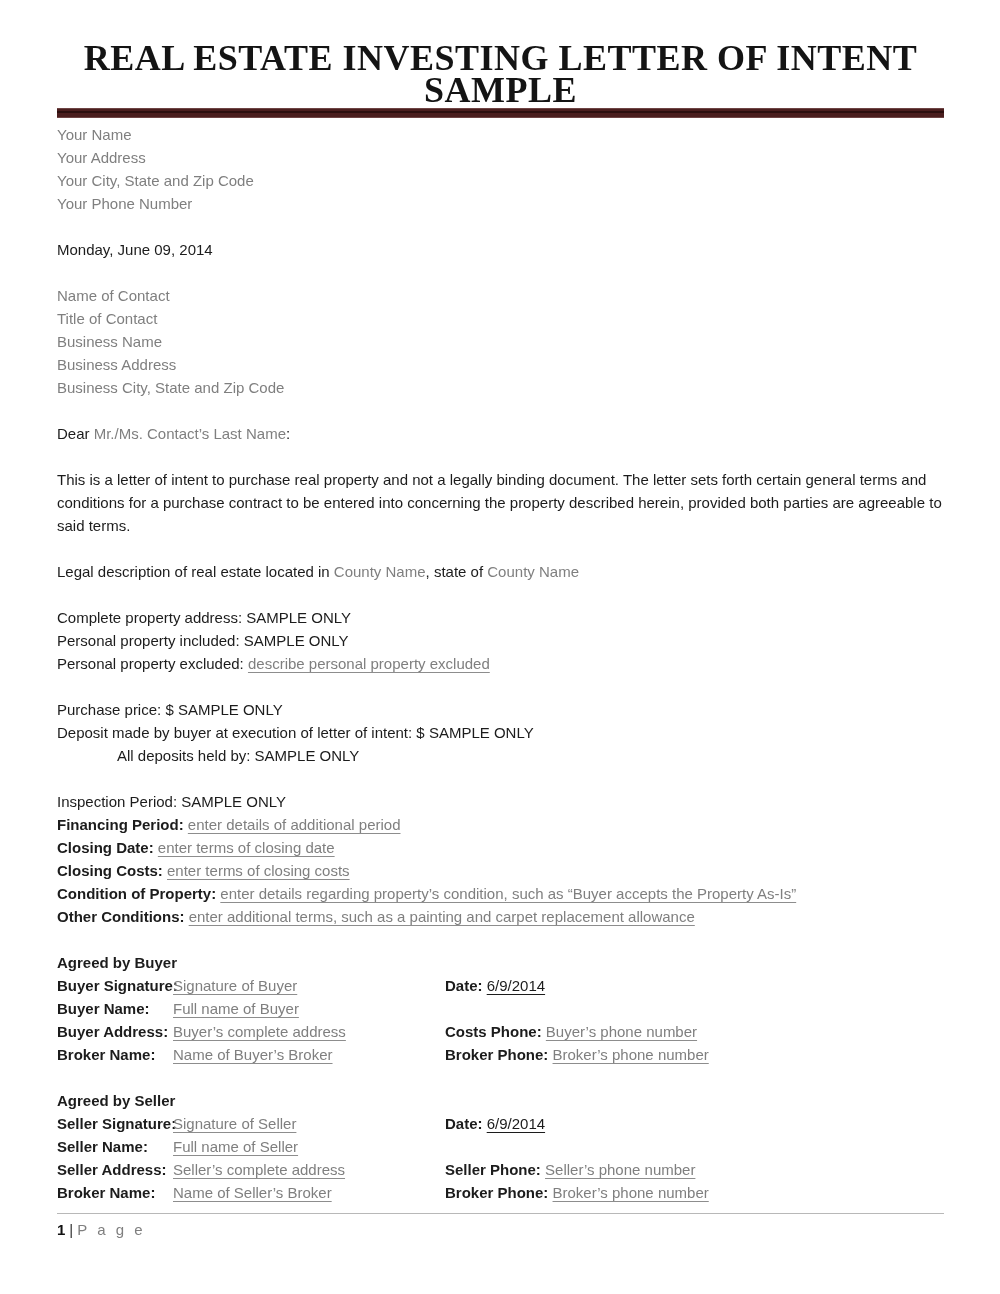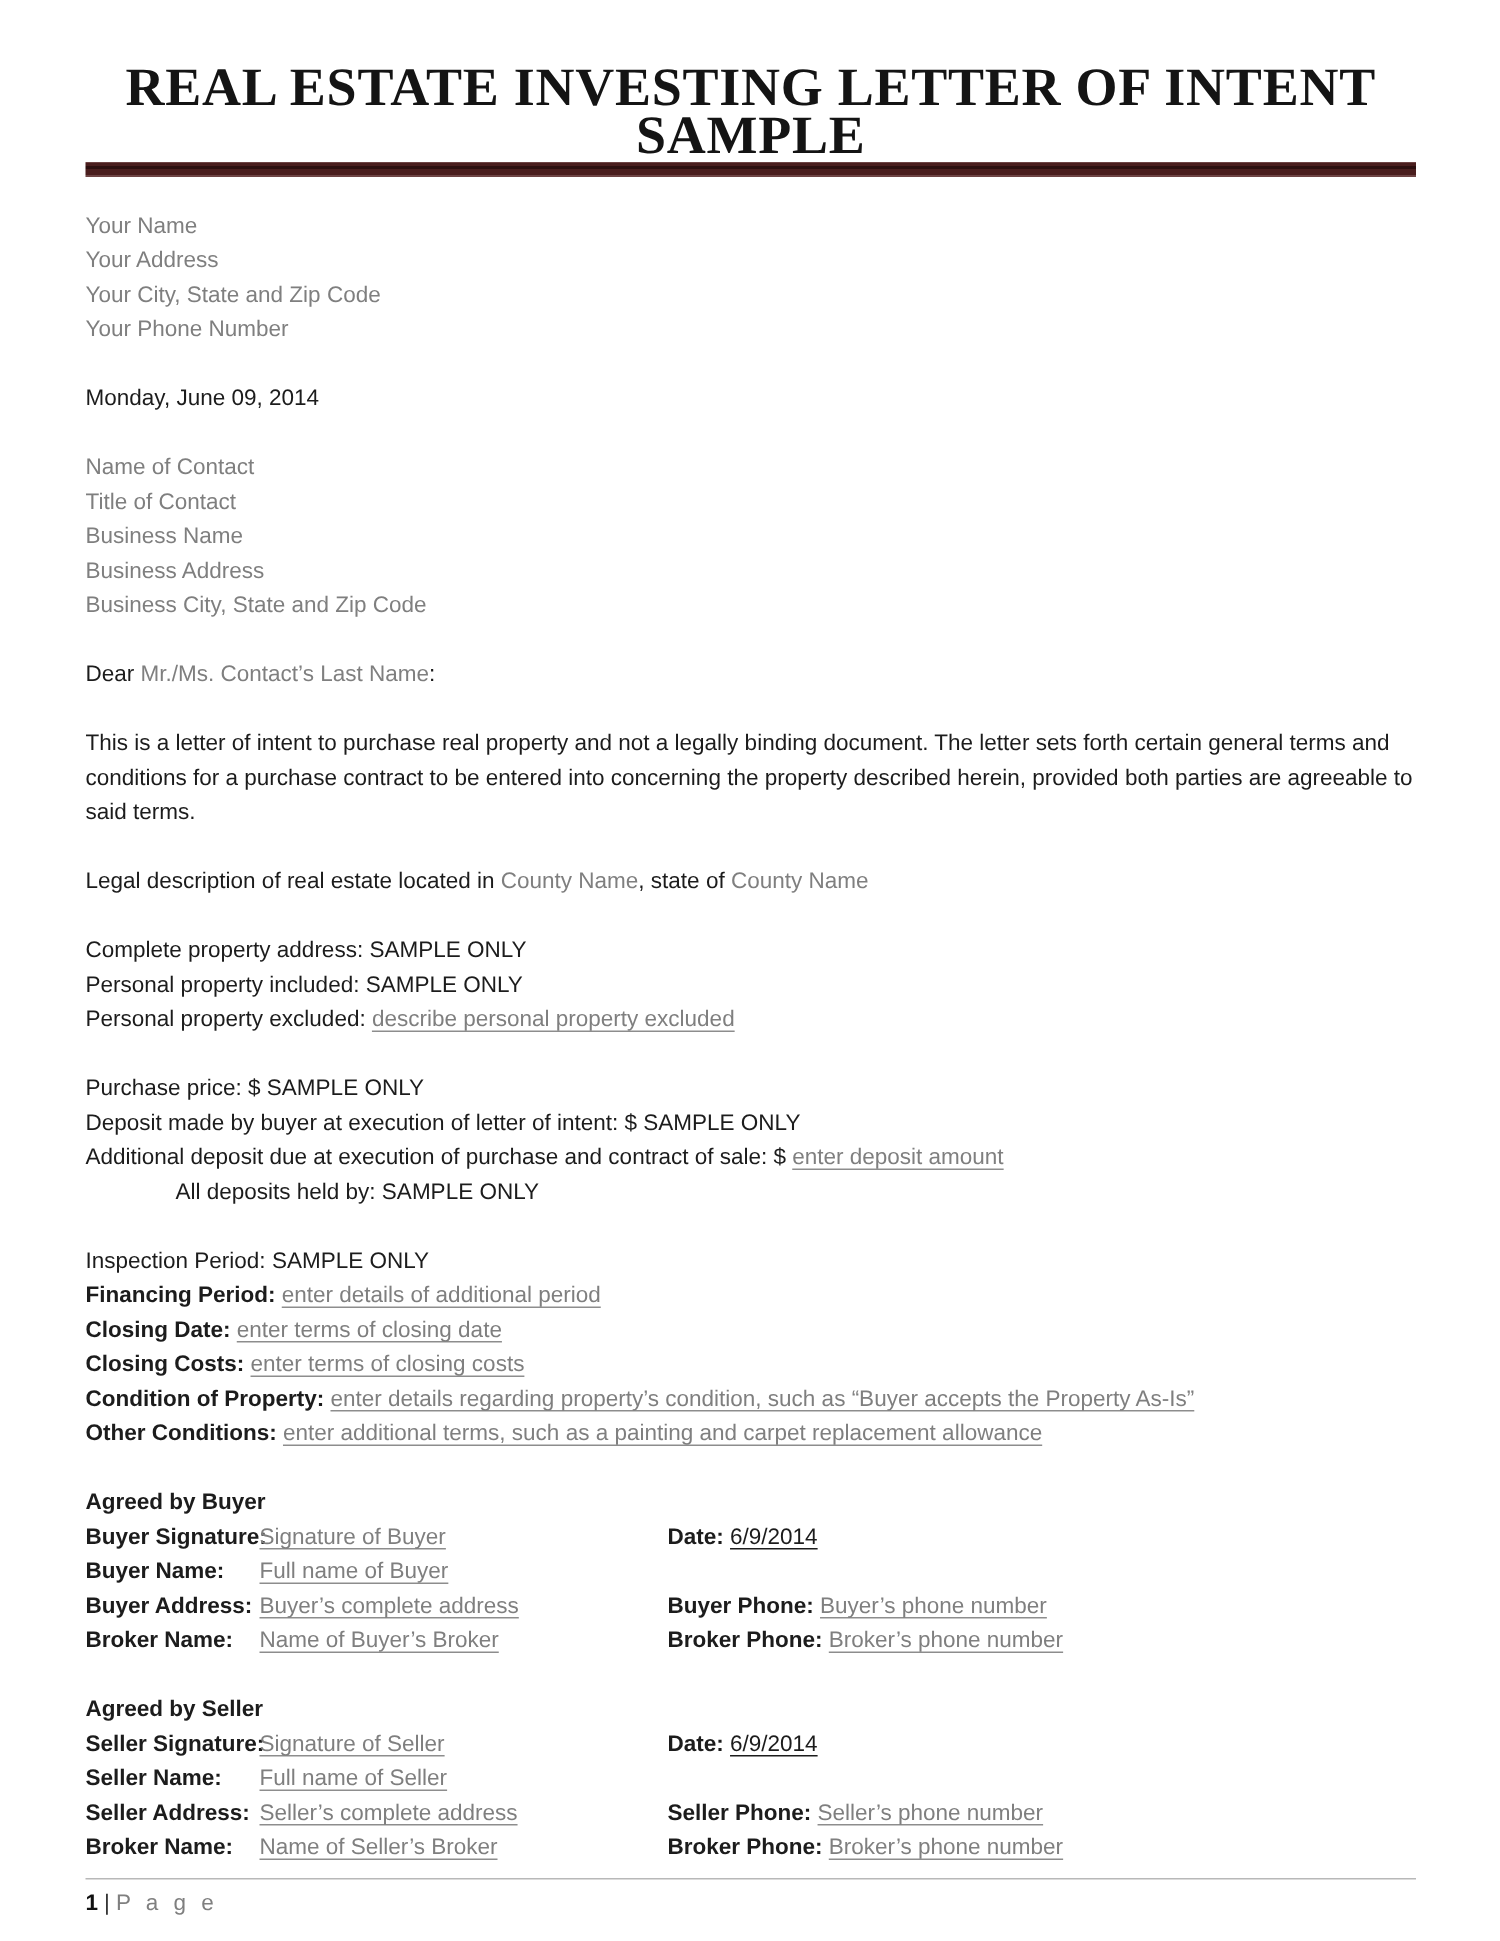--- a/index.html
+++ b/index.html
@@ -15,21 +15,21 @@
   .doc{padding:42px 56px 0 57px;}
   .title{
     font-family:"Liberation Serif","DejaVu Serif",serif;
     font-size:36px;line-height:32px;font-weight:700;text-align:center;
     color:#141414;letter-spacing:.5px;margin:0 0 2px 0;
   }
   .rule{
     height:10px;
     background:linear-gradient(to bottom,#6e4444 0 1px,var(--rule) 1px 3px,#2c0f0f 3px 5px,var(--rule) 5px 9px,#6e4444 9px 10px);
   }
-  .content{padding-top:21px;}
+  .content{padding-top:5px;}
   .line{white-space:nowrap;}
   .g{color:var(--gray);}
   .b{font-weight:700;}
   .ph{
     color:var(--gray);
     text-decoration:underline;
     text-decoration-color:#8d8d8d;
     text-underline-offset:3px;
   }
   .phb{
@@ -92,21 +92,20 @@
     <div>
       <div class="line"><span>Complete property address: </span><span>SAMPLE ONLY</span></div>
       <div class="line"><span>Personal property included: </span><span>SAMPLE ONLY</span></div>
       <div class="line"><span>Personal property excluded: </span><span class="ph">describe personal property excluded</span></div>
     </div>
     <div class="sp"></div>
 
     <div>
       <div class="line"><span>Purchase price: $ </span><span>SAMPLE ONLY</span></div>
       <div class="line"><span>Deposit made by buyer at execution of letter of intent: $ </span><span>SAMPLE ONLY</span></div>
-      <div class="line"><span>Additional deposit due at execution of purchase and contract of sale: $ </span><span class="ph">enter deposit amount</span></div>
       <div class="line indent"><span>All deposits held by: </span><span>SAMPLE ONLY</span></div>
     </div>
     <div class="sp"></div>
 
     <div>
       <div class="line"><span>Inspection Period: </span><span>SAMPLE ONLY</span></div>
       <div class="line"><span class="b">Financing Period: </span><span class="ph"> enter details of additional period</span></div>
       <div class="line"><span class="b">Closing Date: </span><span class="ph">enter terms of closing date</span></div>
       <div class="line"><span class="b">Closing Costs: </span><span class="ph">enter terms of closing costs</span></div>
       <div class="line"><span class="b">Condition of Property: </span><span class="ph">enter details regarding property’s condition, such as “Buyer accepts the Property As-Is”</span></div>
@@ -118,21 +117,21 @@
       <div class="line b">Agreed by Buyer</div>
       <div class="line row">
         <span class="cell-l"><span class="lbl b">Buyer Signature:</span><span class="ph">Signature of Buyer</span></span>
         <span class="cell-r"><span class="b">Date: </span><span class="phb">6/9/2014</span></span>
       </div>
       <div class="line row">
         <span class="cell-l"><span class="lbl b">Buyer Name:</span><span class="ph">Full name of Buyer</span></span>
       </div>
       <div class="line row">
         <span class="cell-l"><span class="lbl b">Buyer Address:</span><span class="ph">Buyer’s complete address</span></span>
-        <span class="cell-r"><span class="b">Buyer Phone: </span><span class="ph">Buyer’s phone number</span></span>
+        <span class="cell-r"><span class="b">Costs Phone: </span><span class="ph">Buyer’s phone number</span></span>
       </div>
       <div class="line row">
         <span class="cell-l"><span class="lbl b">Broker Name:</span><span class="ph">Name of Buyer’s Broker</span></span>
         <span class="cell-r"><span class="b">Broker Phone: </span><span class="ph">Broker’s phone number</span></span>
       </div>
     </div>
     <div class="sp"></div>
 
     <div>
       <div class="line b">Agreed by Seller</div>

